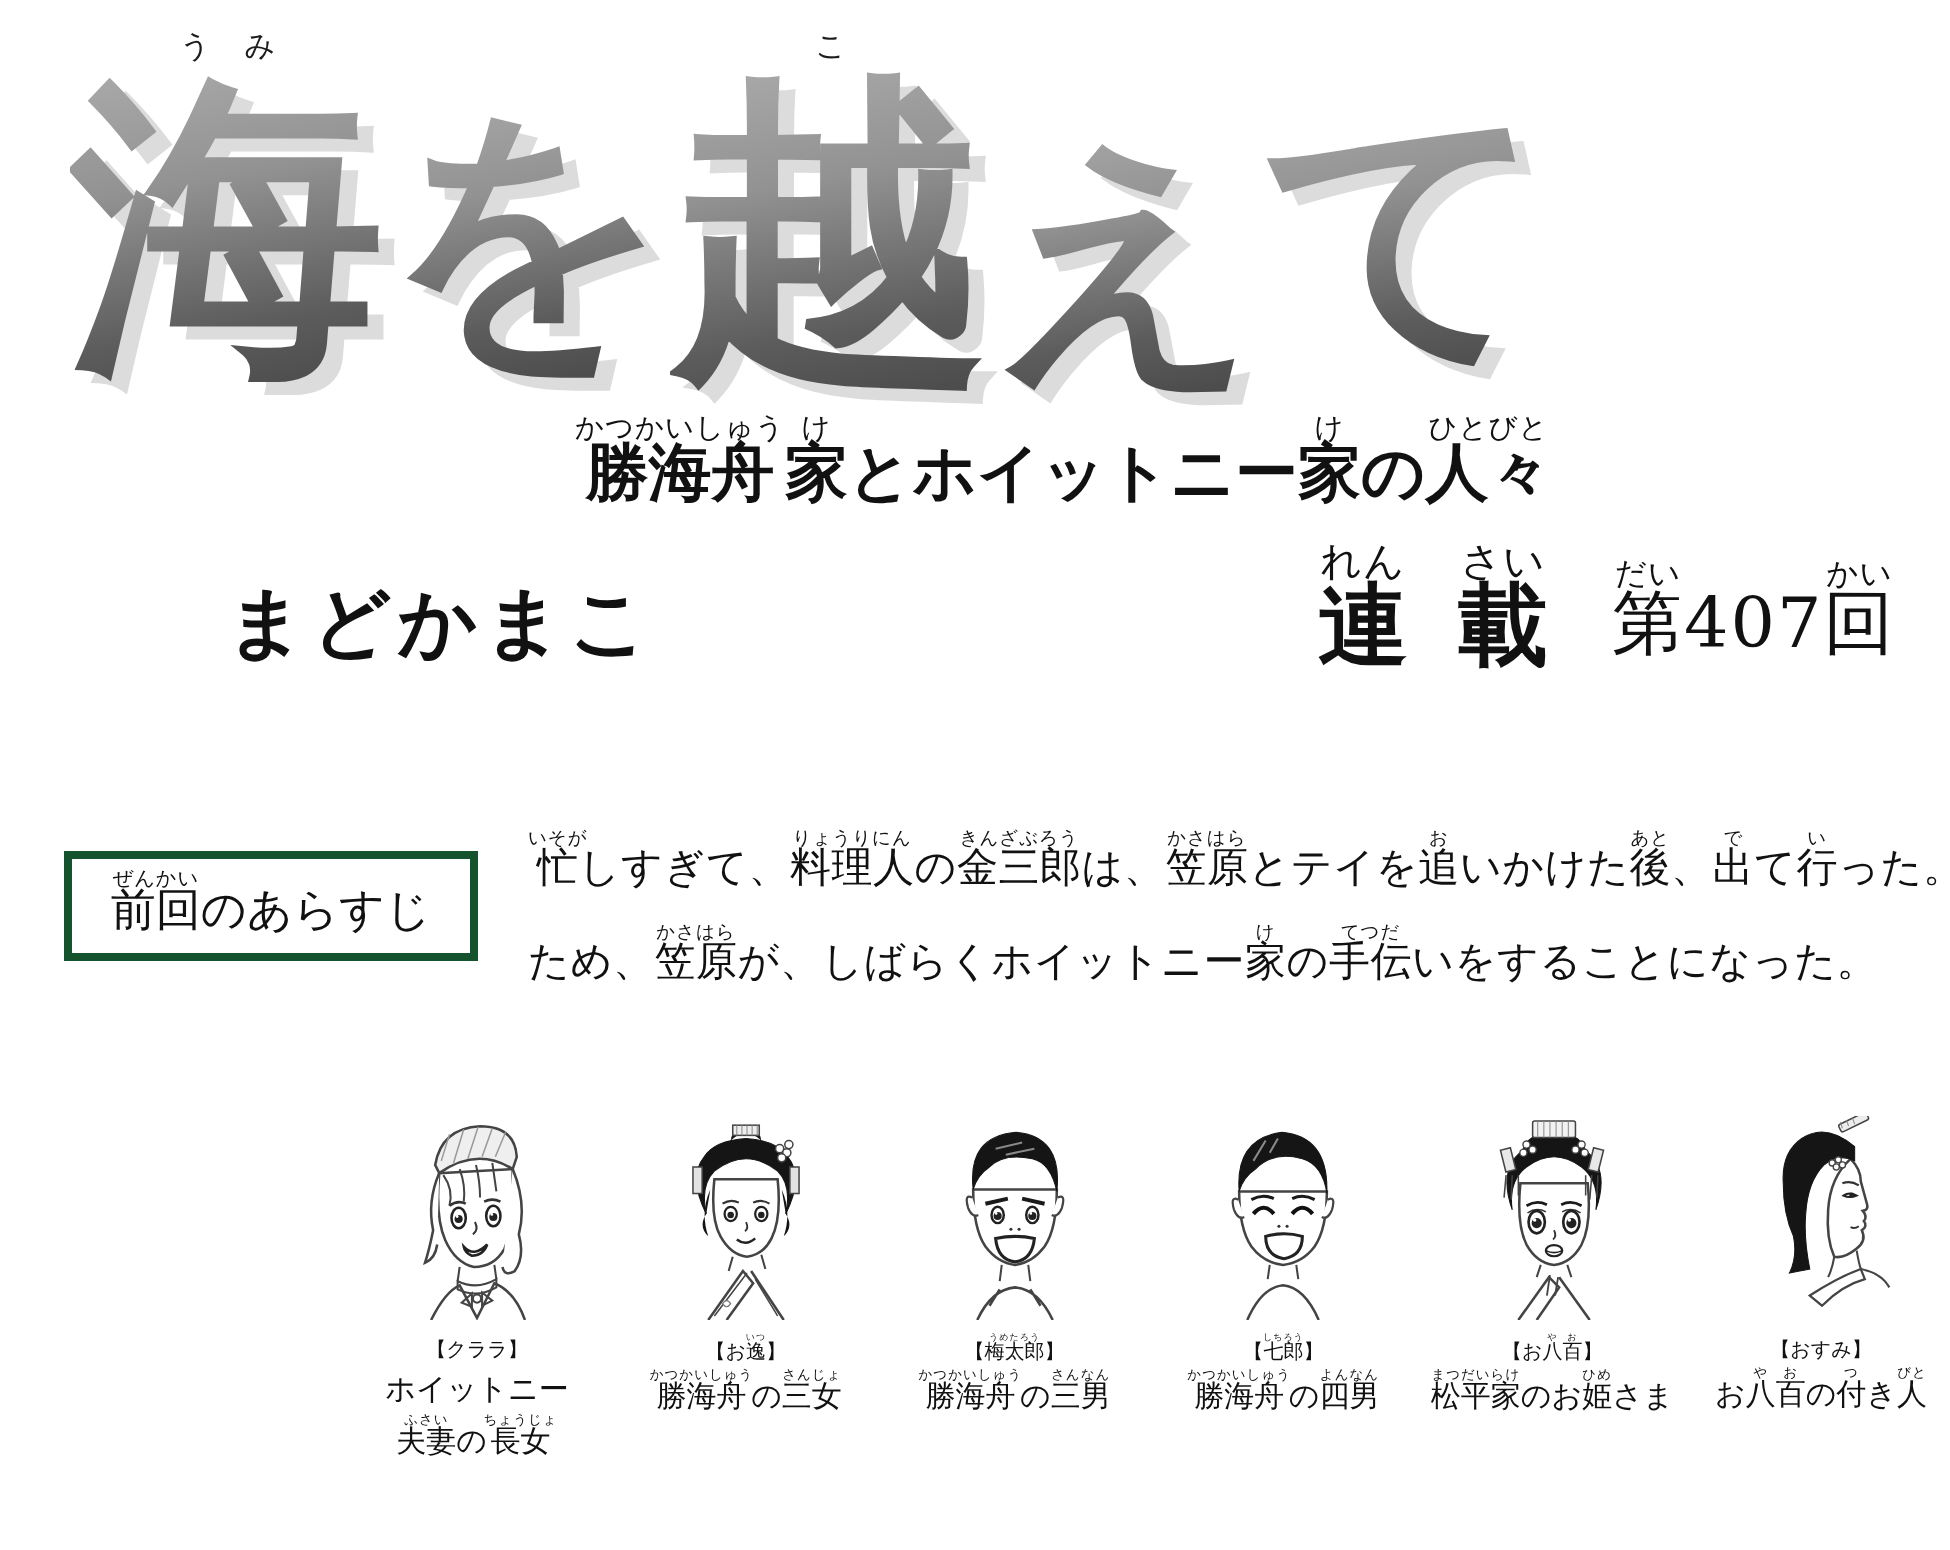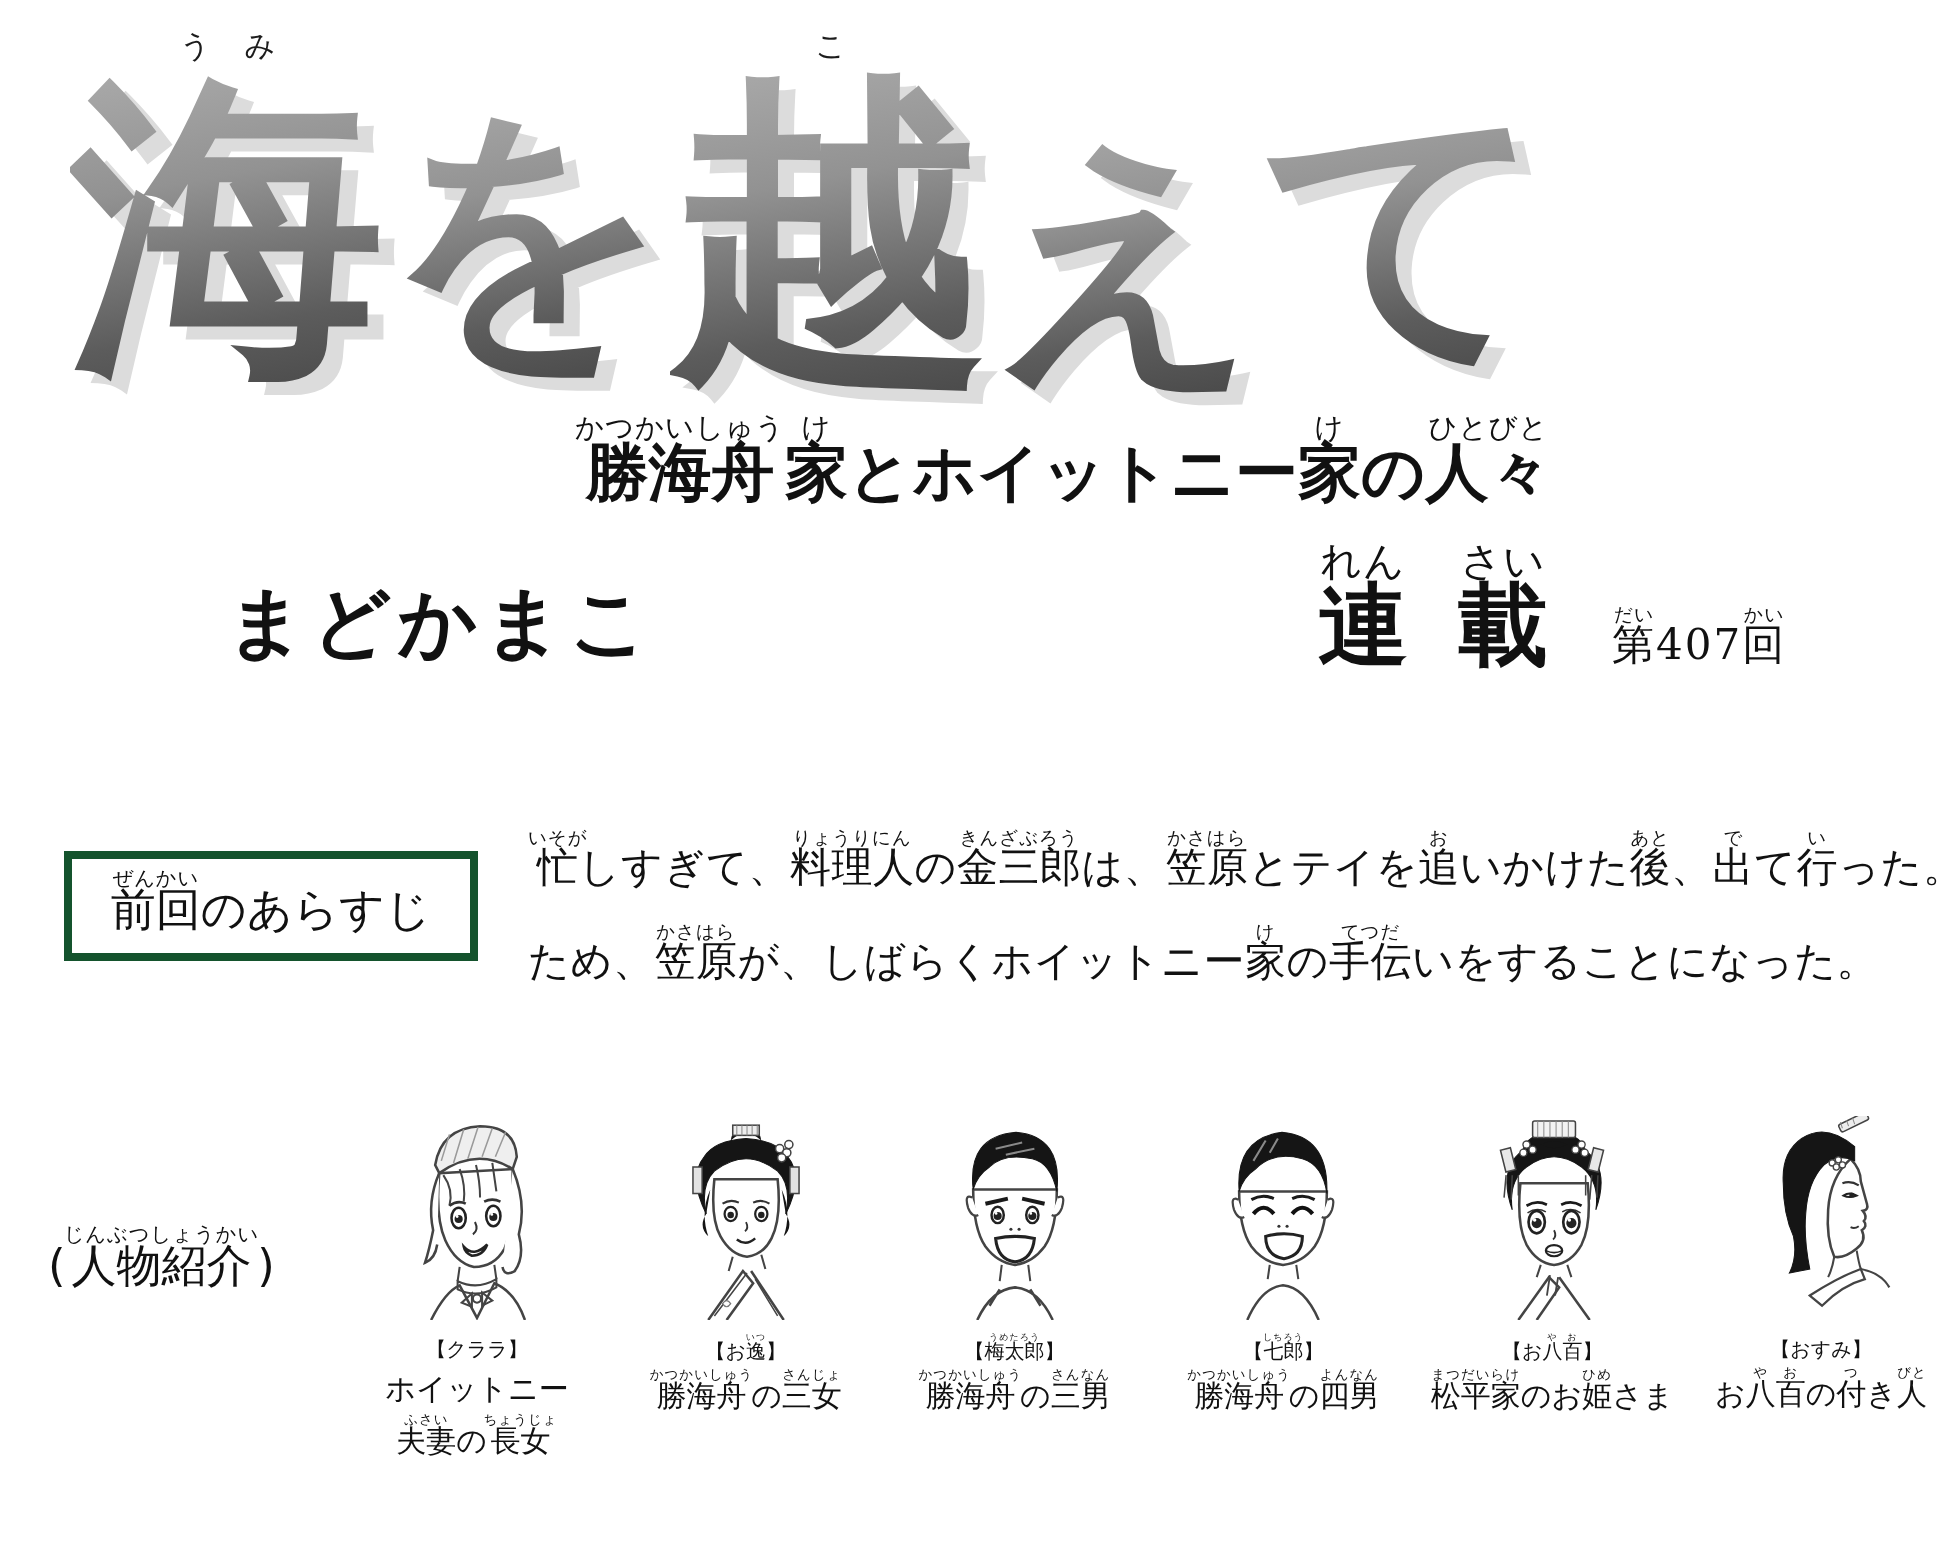--- a/index.html
+++ b/index.html
@@ -30,21 +30,21 @@
   rt{font-size:0.45em;font-weight:400;font-family:Liberation Serif, serif;letter-spacing:1px;color:#111;}
 
   
   #subtitle{left:575px;top:414px;font-family:"DejaVu Serif",serif;font-weight:700;
             font-size:63px;line-height:1.75;white-space:nowrap;}
   #author{left:226px;top:580px;font-size:78px;font-weight:700;
           font-family:Liberation Mono, monospace;letter-spacing:6px;line-height:1.25;}
   #serial{left:1318px;top:542px;display:flex;align-items:flex-end;gap:64px;white-space:nowrap;}
   .serial-label{font-size:90px;font-weight:700;line-height:1.45;font-family:"DejaVu Sans",sans-serif;}
   .serial-label ruby + ruby{margin-left:50px;}
-  .episode{font-size:42px;font-family:"DejaVu Serif",serif;line-height:1.6;margin-bottom:12px;letter-spacing:2px;}
+  .episode{font-size:70px;font-family:"DejaVu Serif",serif;line-height:1.6;margin-bottom:12px;letter-spacing:2px;}
 
   
   #syn-box{left:64px;top:851px;width:398px;height:94px;border:8px solid #14532d;
            display:flex;align-items:center;justify-content:center;}
   .syn-box-label{font-size:45px;line-height:1.55;padding-top:4px;white-space:nowrap;}
   #synopsis{left:528px;top:820px;width:1420px;}
   .syn-line{font-size:41px;line-height:94px;white-space:nowrap;letter-spacing:0.5px;}
 
   
   #cast-heading{left:48px;top:1224px;font-size:45px;line-height:1.8;white-space:nowrap;}
@@ -93,21 +93,20 @@
 
   <div class="abs" id="syn-box">
     <div class="syn-box-label"><ruby>前回<rt>ぜんかい</rt></ruby>のあらすじ</div>
   </div>
 
   <div class="abs" id="synopsis">
     <div class="syn-line"><ruby>忙<rt>いそが</rt></ruby>しすぎて、<ruby>料理人<rt>りょうりにん</rt></ruby>の<ruby>金三郎<rt>きんざぶろう</rt></ruby>は、<ruby>笠原<rt>かさはら</rt></ruby>とテイを<ruby>追<rt>お</rt></ruby>いかけた<ruby>後<rt>あと</rt></ruby>、<ruby>出<rt>で</rt></ruby>て<ruby>行<rt>い</rt></ruby>った。その</div>
     <div class="syn-line">ため、<ruby>笠原<rt>かさはら</rt></ruby>が、しばらくホイットニー<ruby>家<rt>け</rt></ruby>の<ruby>手伝<rt>てつだ</rt></ruby>いをすることになった。</div>
   </div>
 
-  <div class="abs" id="cast-heading">(<ruby>人物紹介<rt>じんぶつしょうかい</rt></ruby>)</div>
 
   <div class="abs" id="cast-row">
 
     <div class="char-card">
       <svg class="portrait" viewBox="0 0 150 200">
         <path d="M38 56 Q34 100 44 122 Q54 144 72 148 Q92 148 102 130 Q110 112 110 52 Z" fill="#fff" stroke="#444" stroke-width="2.5"></path>
         <path d="M34 48 Q40 12 78 10 Q112 10 114 40 L110 52 Q75 30 38 56 Z" fill="#efefef" stroke="#444" stroke-width="2.5"></path>
         <path d="M48 18 L40 44 M62 13 L52 46 M76 11 L66 42 M90 12 L80 40 M103 16 L93 40" stroke="#9a9a9a" stroke-width="1.5" fill="none"></path>
         <path d="M38 56 Q26 84 32 112 Q28 132 24 144 Q34 140 36 126" fill="#fff" stroke="#444" stroke-width="2.5"></path>
         <path d="M110 52 Q124 86 116 116 Q122 138 112 152 Q102 158 100 148" fill="#fff" stroke="#444" stroke-width="2.5"></path>

